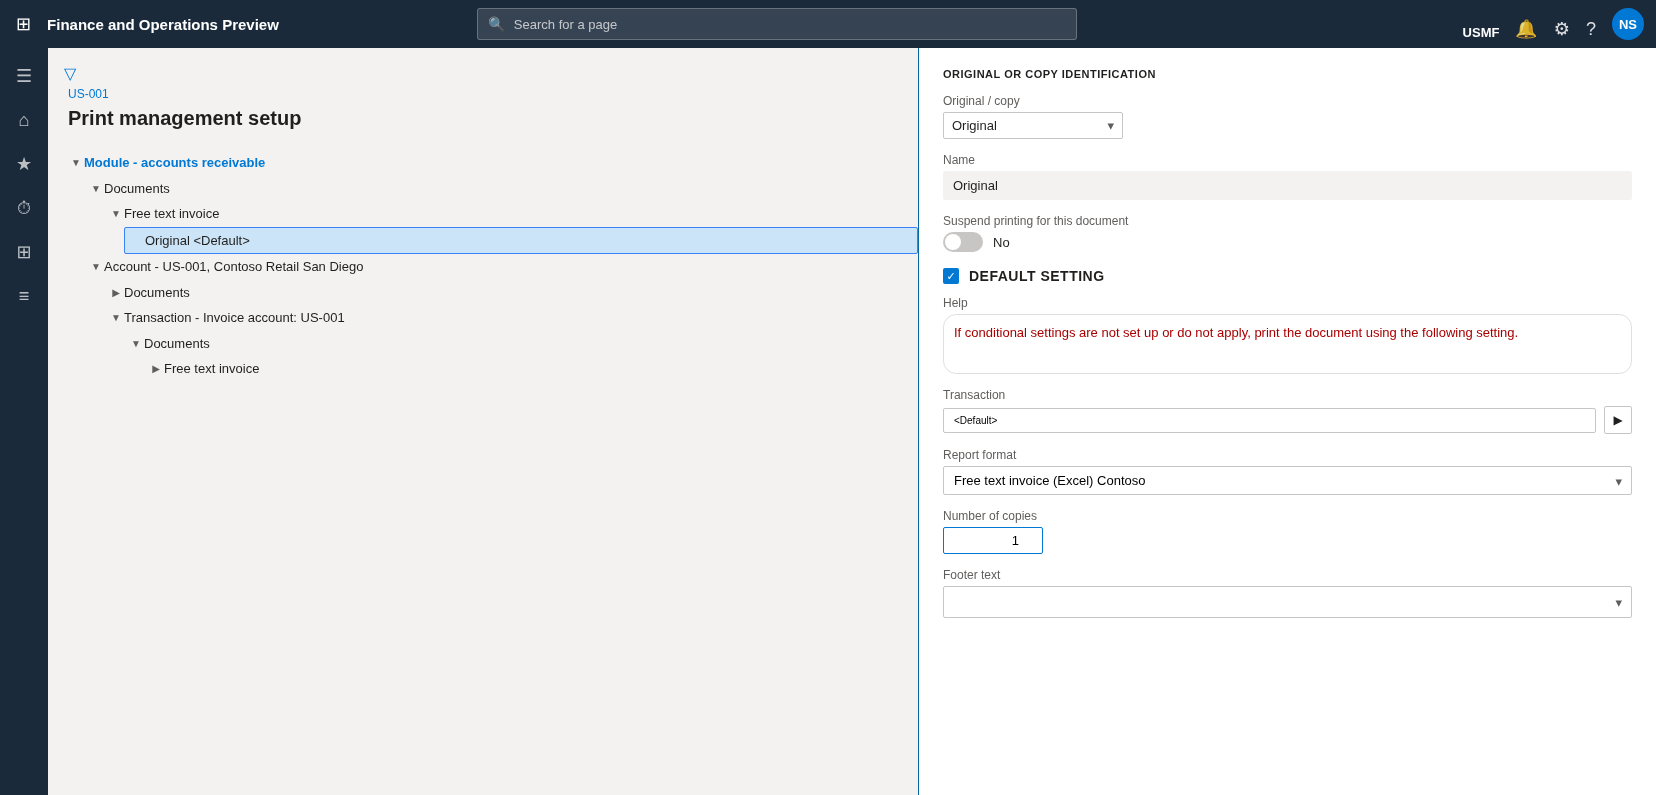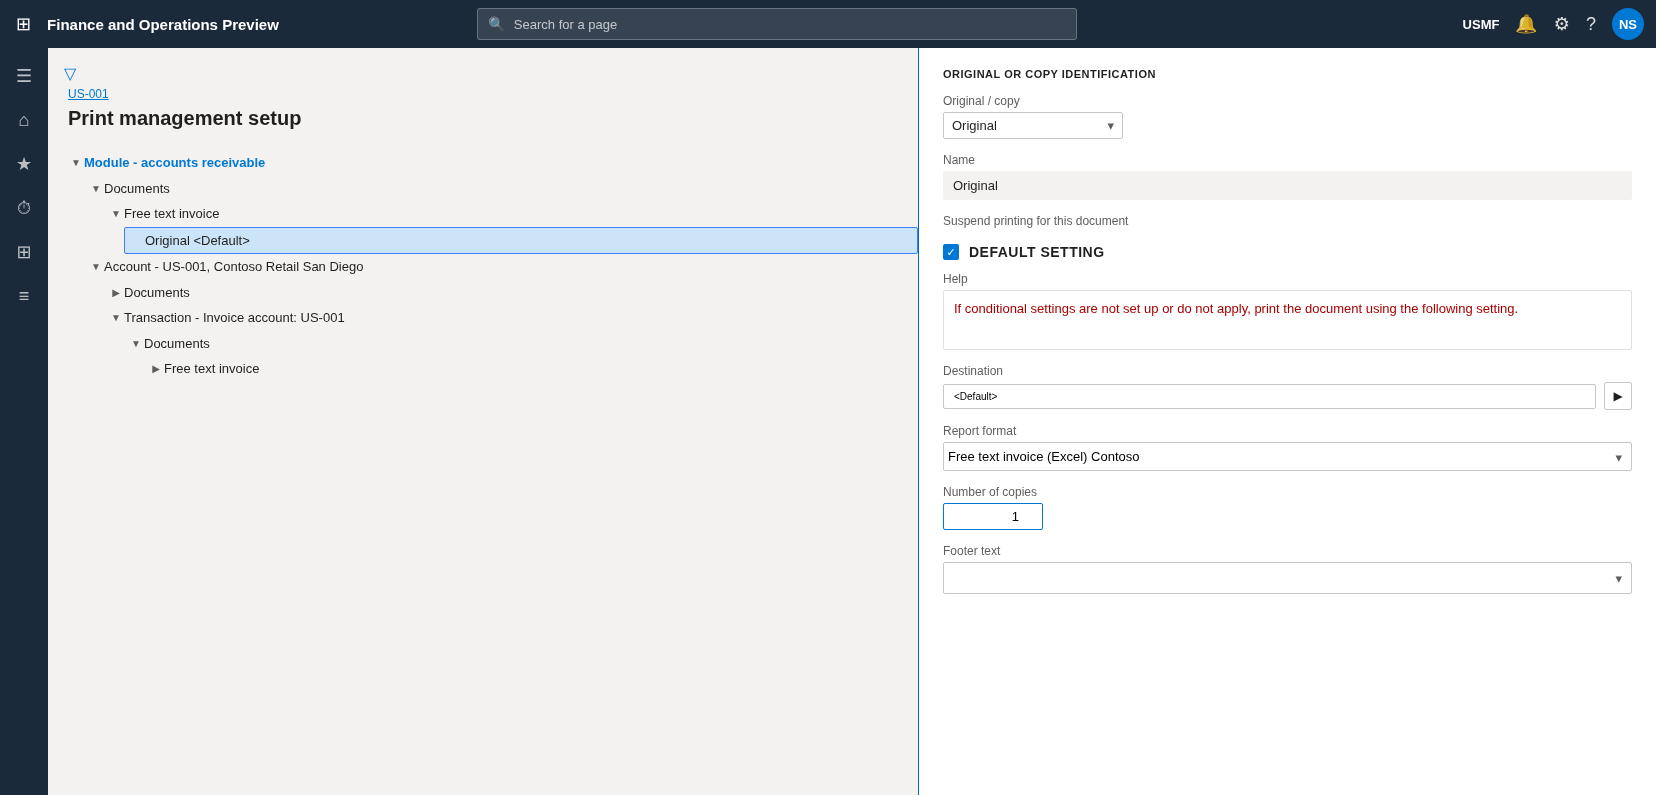--- a/index.html
+++ b/index.html
@@ -47,21 +47,21 @@
       border: none;
       outline: none;
       color: #fff;
       font-size: 13px;
       width: 100%;
     }
     .search-bar input::placeholder { color: rgba(255,255,255,0.7); }
     .search-icon { color: rgba(255,255,255,0.7); font-size: 14px; }
     .nav-right {
       display: flex;
-      align-items: center;
+      align-items: flex-end;
       gap: 16px;
       margin-left: auto;
     }
     .nav-company { color: #fff; font-size: 13px; font-weight: 600; }
     .nav-icon { color: rgba(255,255,255,0.85); font-size: 18px; cursor: pointer; }
     .nav-avatar {
       width: 32px; height: 32px;
       border-radius: 50%;
       background: #0078d4;
       color: #fff;
@@ -107,21 +107,20 @@
       padding: 16px 0 16px 16px;
       overflow-y: auto;
       flex-shrink: 0;
     }
 
     .breadcrumb {
       color: #0078d4;
       font-size: 12px;
       margin-bottom: 6px;
       padding-left: 4px;
-      text-decoration: underline;
     }
     .page-title {
       font-size: 20px;
       font-weight: 600;
       color: #201f1e;
       margin-bottom: 20px;
       padding-left: 4px;
     }
 
     
@@ -244,21 +243,21 @@
       cursor: pointer;
     }
     .checkbox-label {
       font-size: 14px;
       font-weight: 700;
       letter-spacing: 0.5px;
       text-transform: uppercase;
     }
     .help-content {
       border: 1px solid #e0e0e0;
-      border-radius: 2px;
+      border-radius: 13px;
       padding: 10px;
       font-size: 13px;
       color: #a80000;
       min-height: 60px;
       margin-top: 4px;
       background: #fff;
     }
 
     .destination-row {
       display: flex;
@@ -283,21 +282,21 @@
       cursor: pointer;
       font-size: 12px;
       color: #201f1e;
       flex-shrink: 0;
     }
 
     .report-select {
       width: 100%;
       border: 1px solid #c8c6c4;
       border-radius: 2px;
-      padding: 6px 30px 6px 4px;
+      padding: 6px 30px 6px 10px;
       font-size: 13px;
       background: #fff;
       appearance: none;
       cursor: pointer;
       position: relative;
     }
     .select-wrapper {
       position: relative;
     }
     .select-wrapper::after {
@@ -426,32 +425,36 @@
     <div class="field-label">Original / copy</div>
     <div class="select-field">
       <span>Original</span>
       <span style="color:#605e5c;">▾</span>
     </div>
 
     <div class="field-label">Name</div>
     <div class="text-field-readonly">Original</div>
 
     <div class="field-label">Suspend printing for this document</div>
+    <div class="toggle-row">
+      <div class="toggle"></div>
+      <span>No</span>
+    </div>
 
     <div class="checkbox-row">
       <div class="checkbox-blue">✓</div>
       <span class="checkbox-label">DEFAULT SETTING</span>
     </div>
 
     <div class="field-label" style="margin-top:12px;">Help</div>
     <div class="help-content">
       <span>If conditional settings are not set up or do not apply, print the document using the following setting.</span>
     </div>
 
-    <div class="field-label">Destination</div>
+    <div class="field-label">Transaction</div>
     <div class="destination-row">
       <input class="destination-field" type="text" value="&lt;Default&gt;" style="">
       <div class="play-button">
         <span>▶</span>
       </div>
     </div>
 
     <div class="field-label">Report format</div>
     <div class="select-wrapper">
       <select class="report-select"><option>Free text invoice (Excel) Contoso</option></select>

